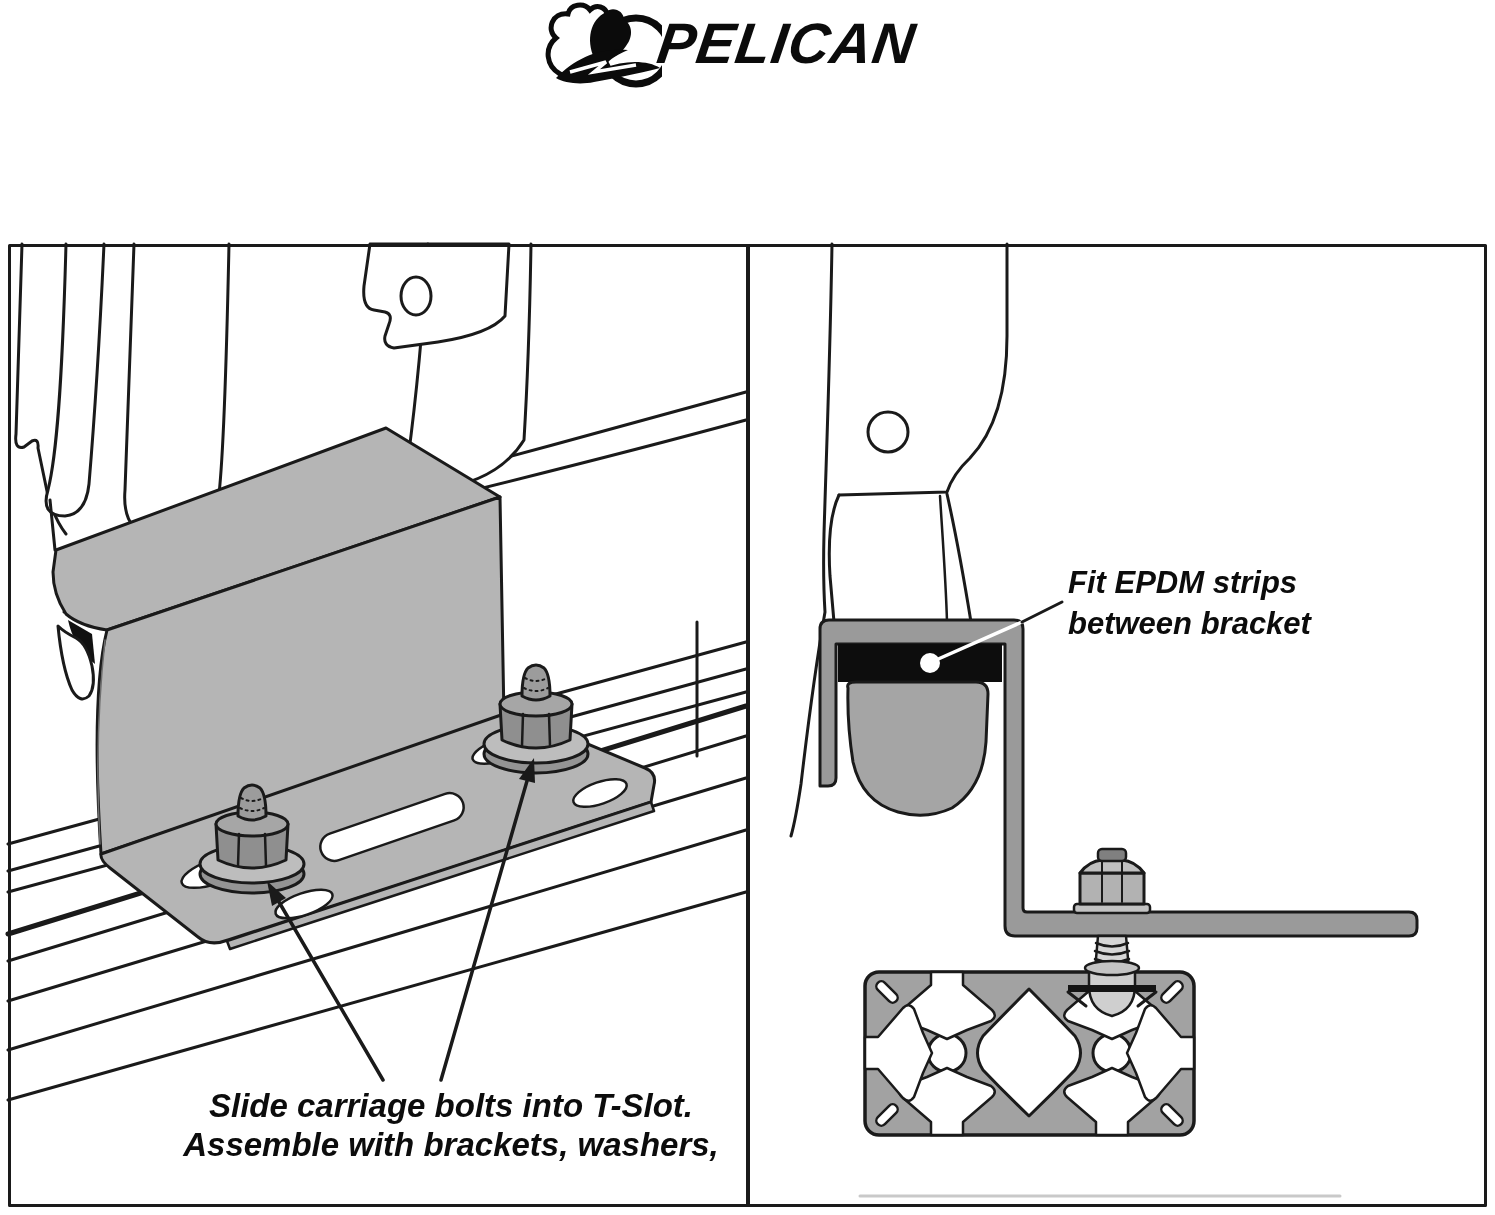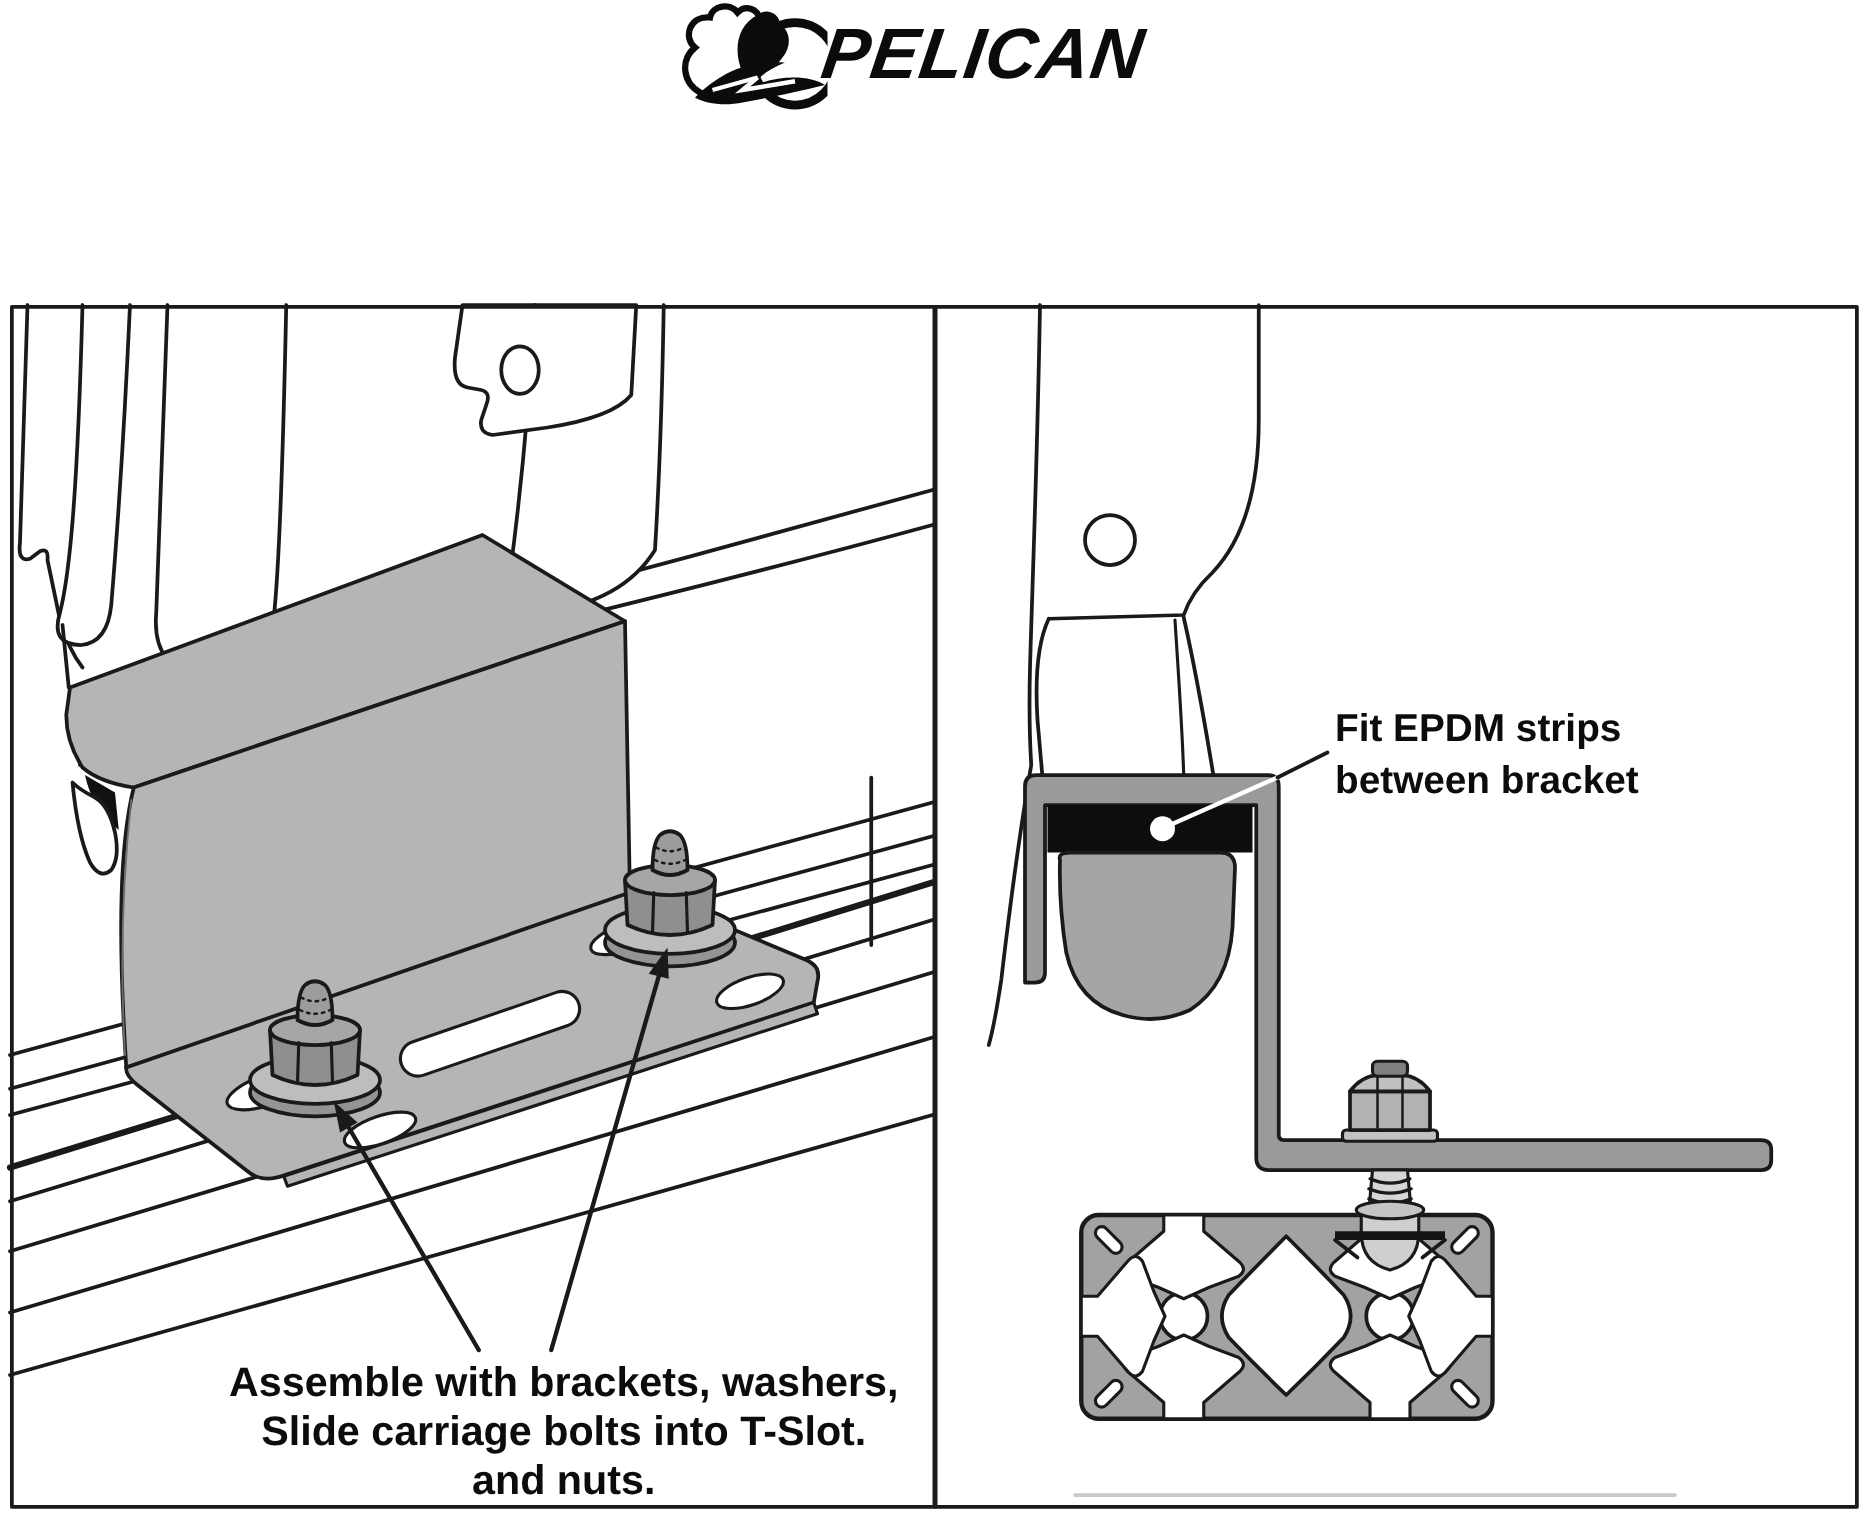--- a/index.html
+++ b/index.html
@@ -3,21 +3,21 @@
 <meta charset="utf-8">
 <style>
   html,body{margin:0;padding:0;background:#ffffff;}
   #page{position:relative;width:1495px;height:1215px;background:#ffffff;overflow:hidden;
         font-family:"Liberation Sans", sans-serif;}
   #diagram-svg{position:absolute;left:0;top:0;}
   .logo-word{position:absolute;left:658px;top:10px;font-family:"Liberation Sans",sans-serif;
       font-weight:bold;font-style:italic;font-size:57px;letter-spacing:1px;color:#0b0b0b;
       transform:skewX(-8deg);}
   .caption{position:absolute;color:#0c0c0c;font-weight:bold;}
-  .caption span{display:block;}
+  .caption span{display:block;font-style:italic;}
   #caption-left{left:168px;top:1086px;width:566px;text-align:center;font-size:33px;line-height:39px;}
   #caption-right{left:1068px;top:562px;width:300px;text-align:left;font-size:31px;line-height:41px;}
   .logo-icon{position:absolute;left:532px;top:2px;}
 </style>
 </head>
 <body>
 
 <div id="page">
 
   <svg class="logo-icon" width="130" height="96" viewBox="0 0 130 96">
@@ -179,22 +179,21 @@
 
         <path d="M110,952 L590,952" stroke="#c9c9c9" stroke-width="3"></path>
       </g>
 
       <rect x="9.5" y="245.5" width="1476" height="960" fill="none" stroke="#1a1a1a" stroke-width="3"></rect>
       <line x1="748" y1="246" x2="748" y2="1205" stroke="#1a1a1a" stroke-width="4"></line>
     </g>
   </svg>
 
   <div id="caption-left" class="caption">
+    <span>Slide carriage bolts into T-Slot.</span>
     <span>Assemble with brackets, washers,</span>
-    <span>Slide carriage bolts into T-Slot.</span>
-    <span>and nuts.</span>
   </div>
   <div id="caption-right" class="caption">
     <span>Fit EPDM strips</span>
     <span>between bracket</span>
   </div>
 
 </div>
 
 </body></html>

